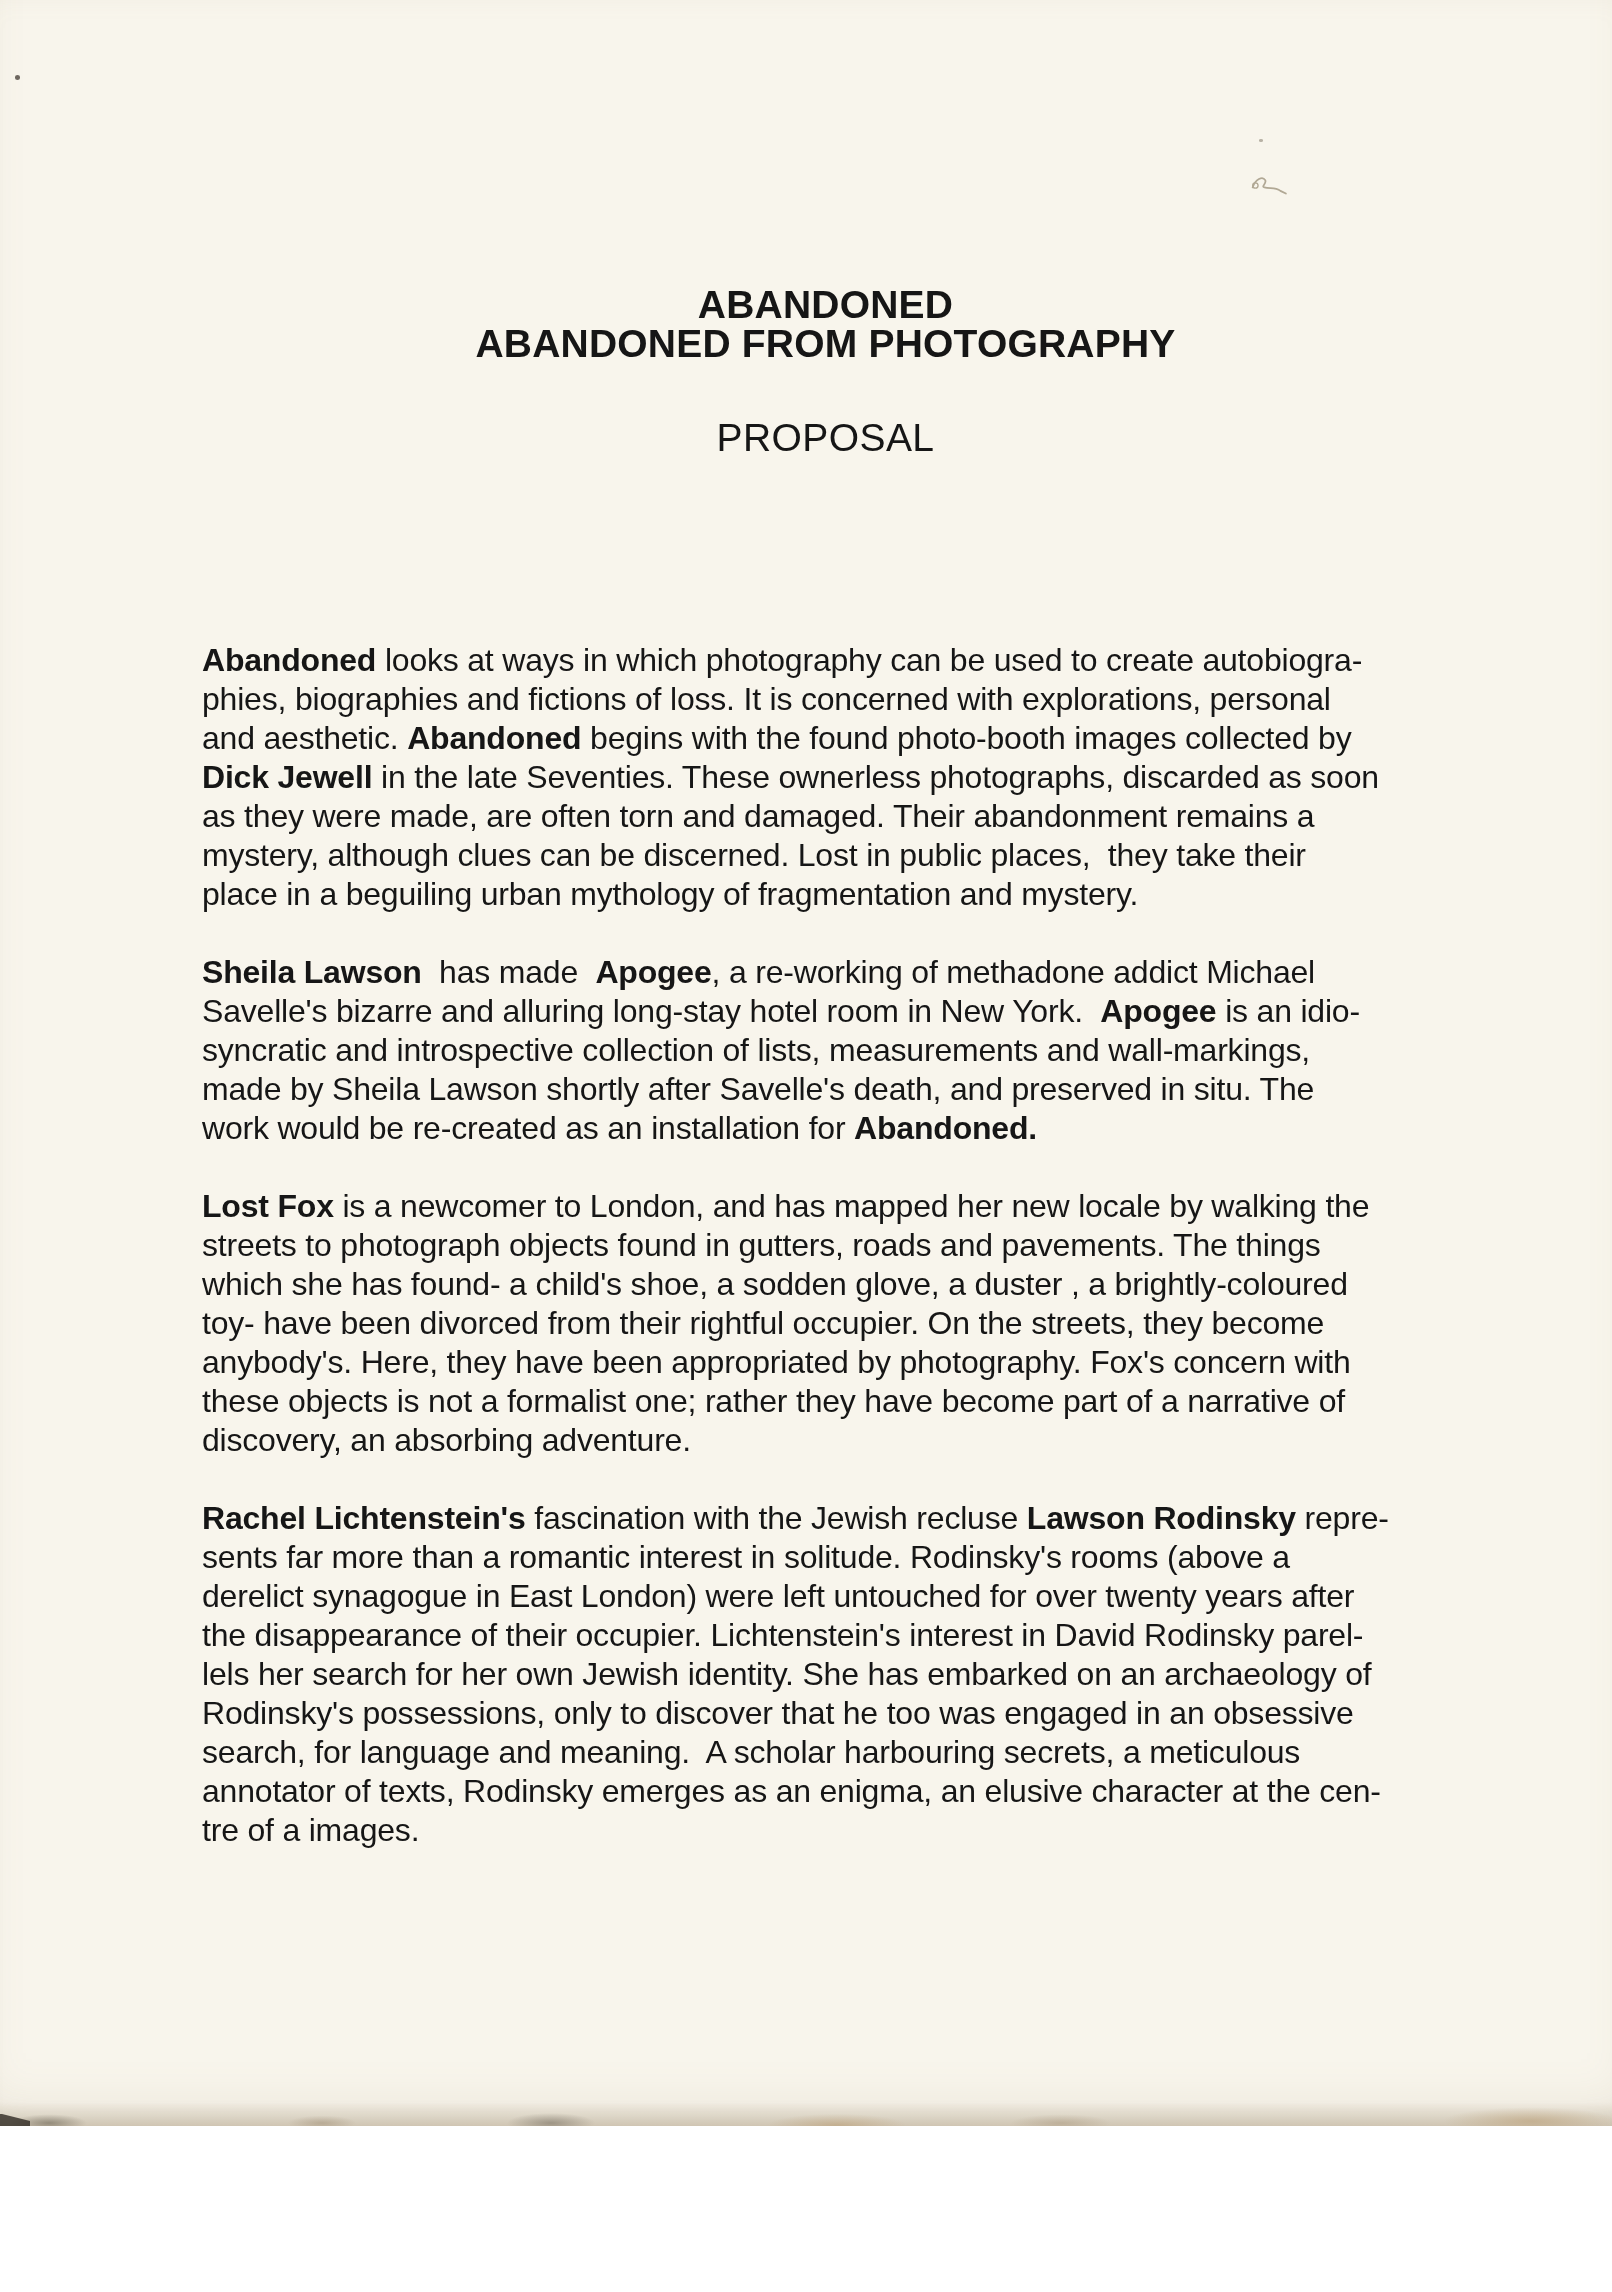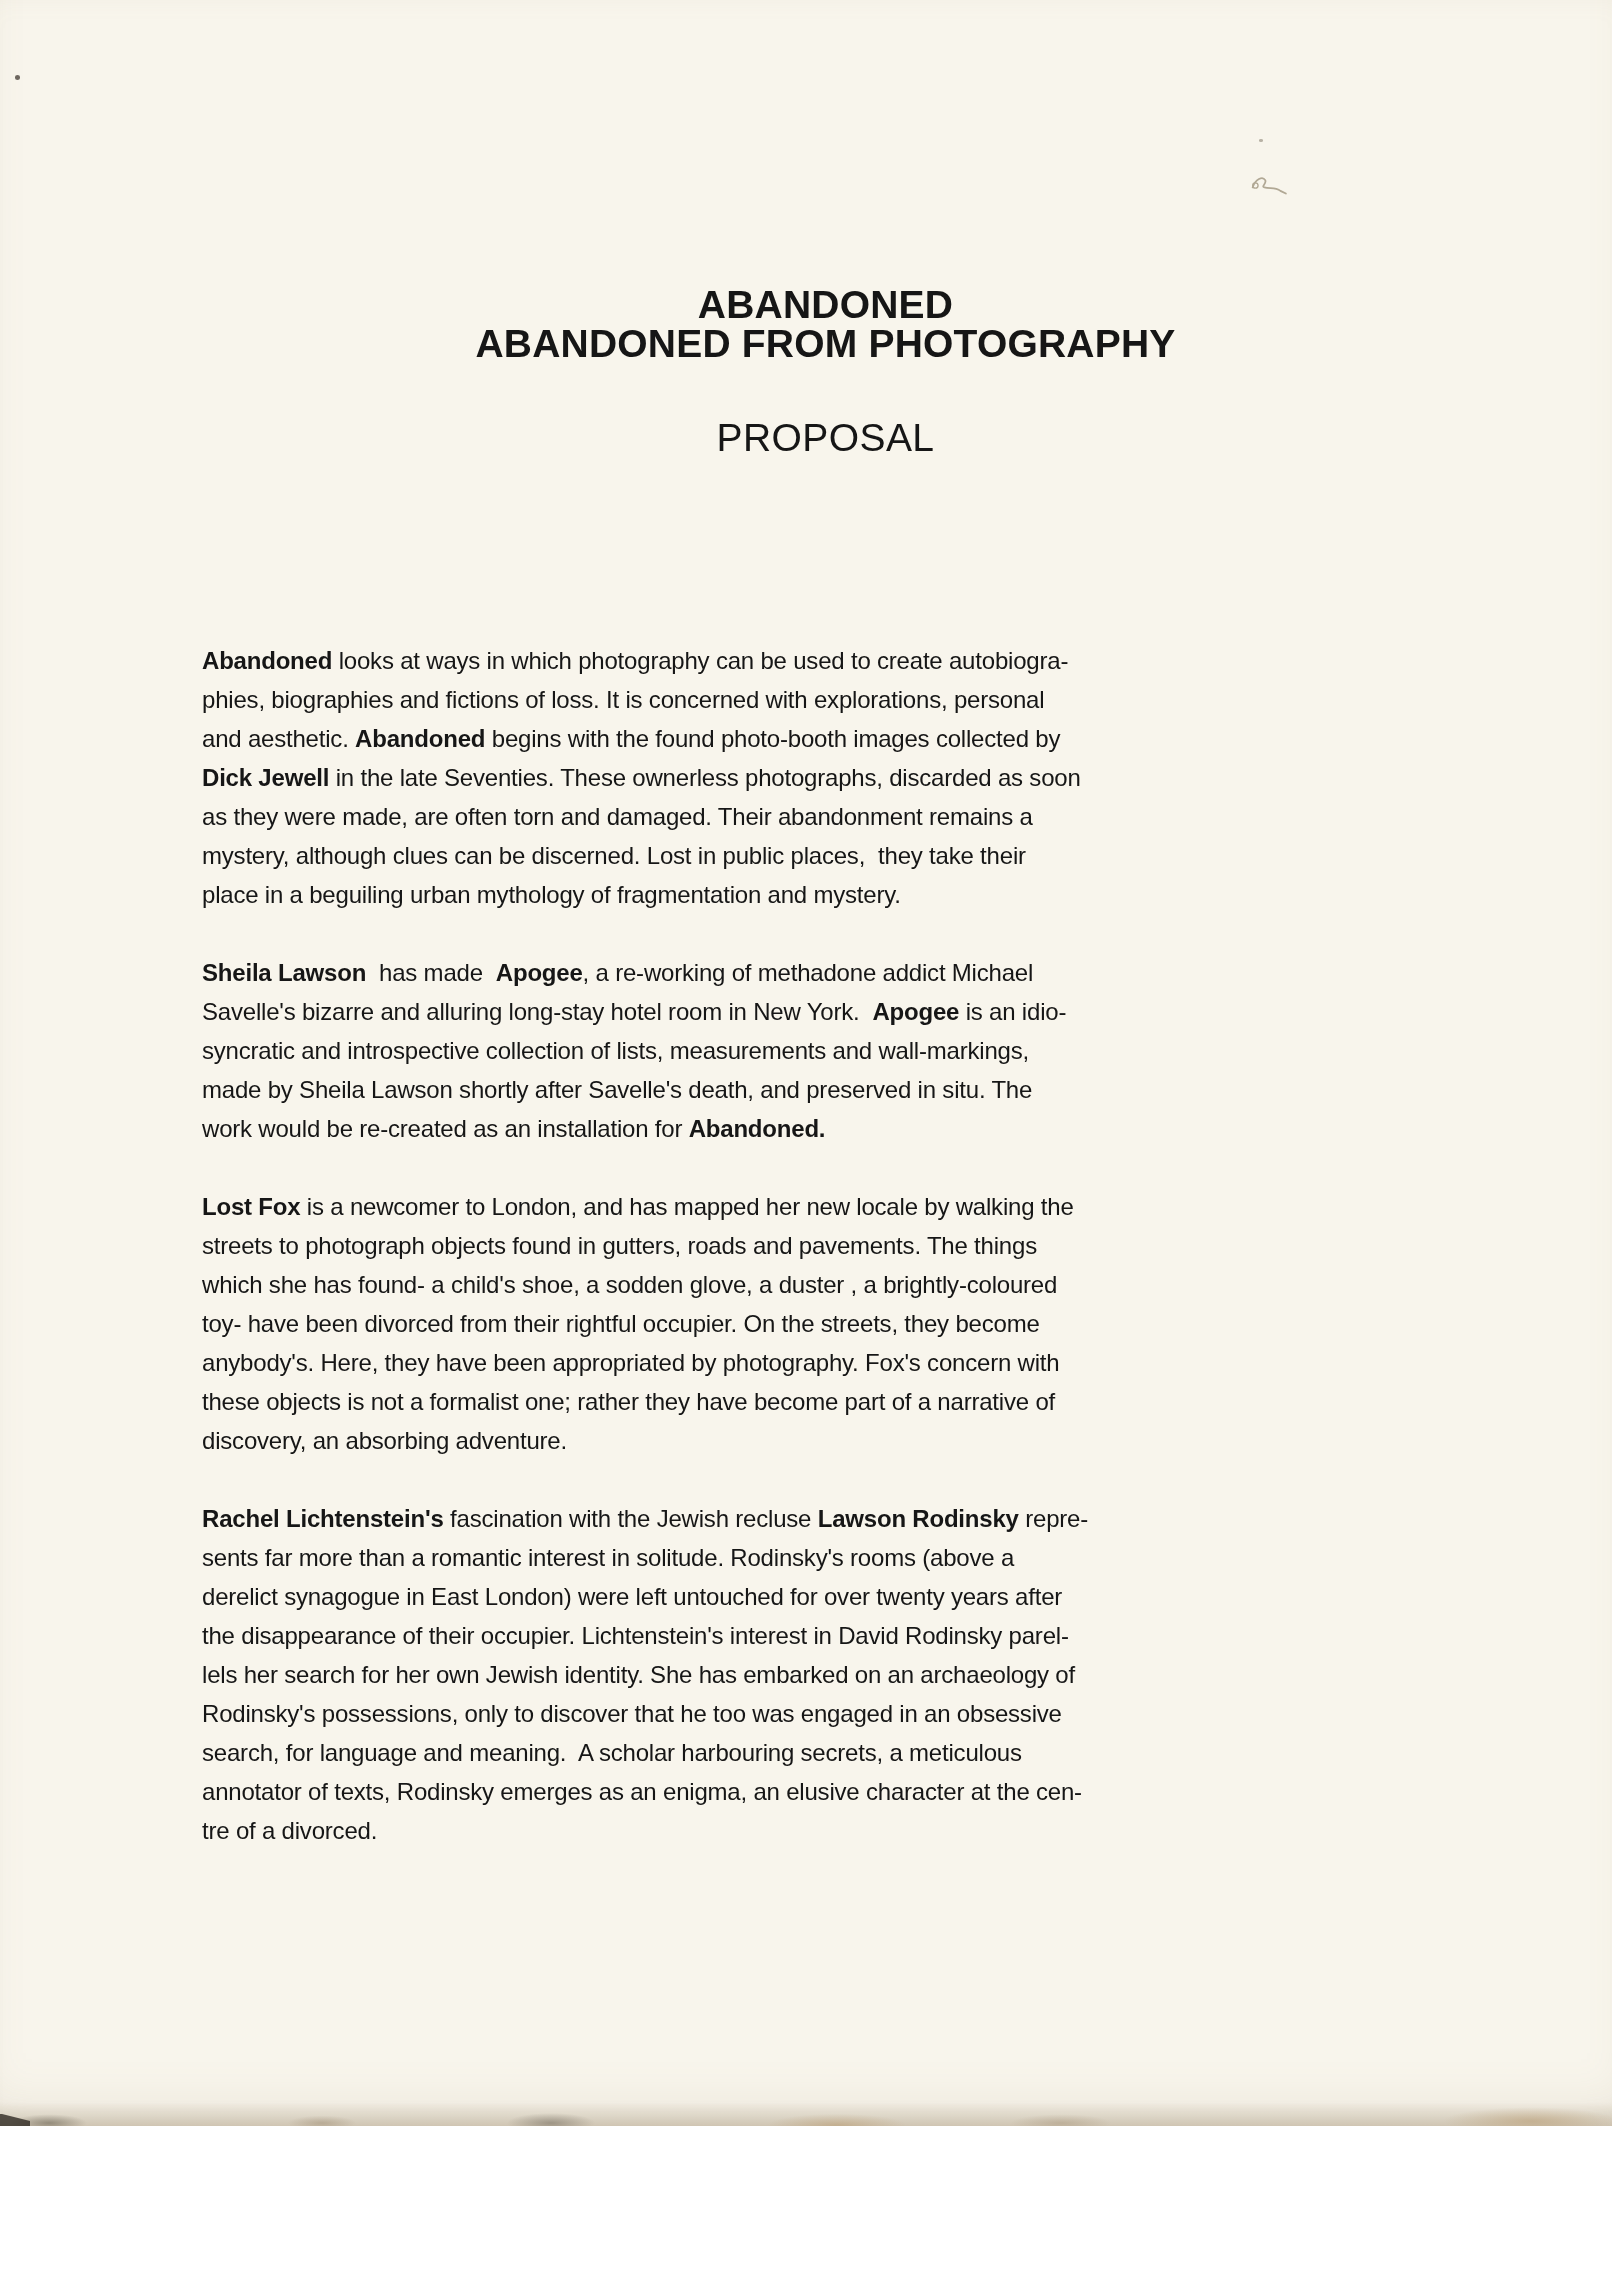--- a/index.html
+++ b/index.html
@@ -34,21 +34,21 @@
   }
 
   .body-block {
     position:absolute;
     left:202px; top:641px; width:1281px;
     color:var(--ink);
   }
   .paragraph { margin:0 0 39px 0; }
   .paragraph:last-child { margin-bottom:0; }
   .text-line {
-    font-size:24px; line-height:39px;
+    font-size:32px; line-height:39px;
     white-space:pre; letter-spacing:-0.2px;
   }
   .text-line .b { font-weight:bold; }
 
   
   .squiggle {
     position:absolute; left:1250px; top:172px;
     width:43px; height:27px; opacity:.75;
   }
 
@@ -116,21 +116,21 @@
       </div>
       <div class="paragraph">
         <div class="text-line"><span class="b">Rachel Lichtenstein's</span><span> fascination with the Jewish recluse </span><span class="b">Lawson Rodinsky</span><span> repre-</span></div>
         <div class="text-line"><span>sents far more than a romantic interest in solitude. Rodinsky's rooms (above a</span></div>
         <div class="text-line"><span>derelict synagogue in East London) were left untouched for over twenty years after</span></div>
         <div class="text-line"><span>the disappearance of their occupier. Lichtenstein's interest in David Rodinsky parel-</span></div>
         <div class="text-line"><span>lels her search for her own Jewish identity. She has embarked on an archaeology of</span></div>
         <div class="text-line"><span>Rodinsky's possessions, only to discover that he too was engaged in an obsessive</span></div>
         <div class="text-line"><span>search, for language and meaning.  A scholar harbouring secrets, a meticulous</span></div>
         <div class="text-line"><span>annotator of texts, Rodinsky emerges as an enigma, an elusive character at the cen-</span></div>
-        <div class="text-line"><span>tre of a divorced.</span></div>
+        <div class="text-line"><span>tre of a images.</span></div>
       </div>
     </div>
 
   <svg class="squiggle" viewBox="0 0 48 30">
     <path d="M3 17 C6 8, 14 4, 17 9 C19 13, 12 16, 16 17 C22 19, 28 16, 34 21 L40 24" fill="none" stroke="#9a8f78" stroke-width="2" stroke-linecap="round"></path>
     <circle cx="6" cy="15" r="3" fill="none" stroke="#9a8f78" stroke-width="1.5"></circle>
   </svg>
 
   <span class="speck speck-a"></span>
   <span class="speck speck-b"></span>

